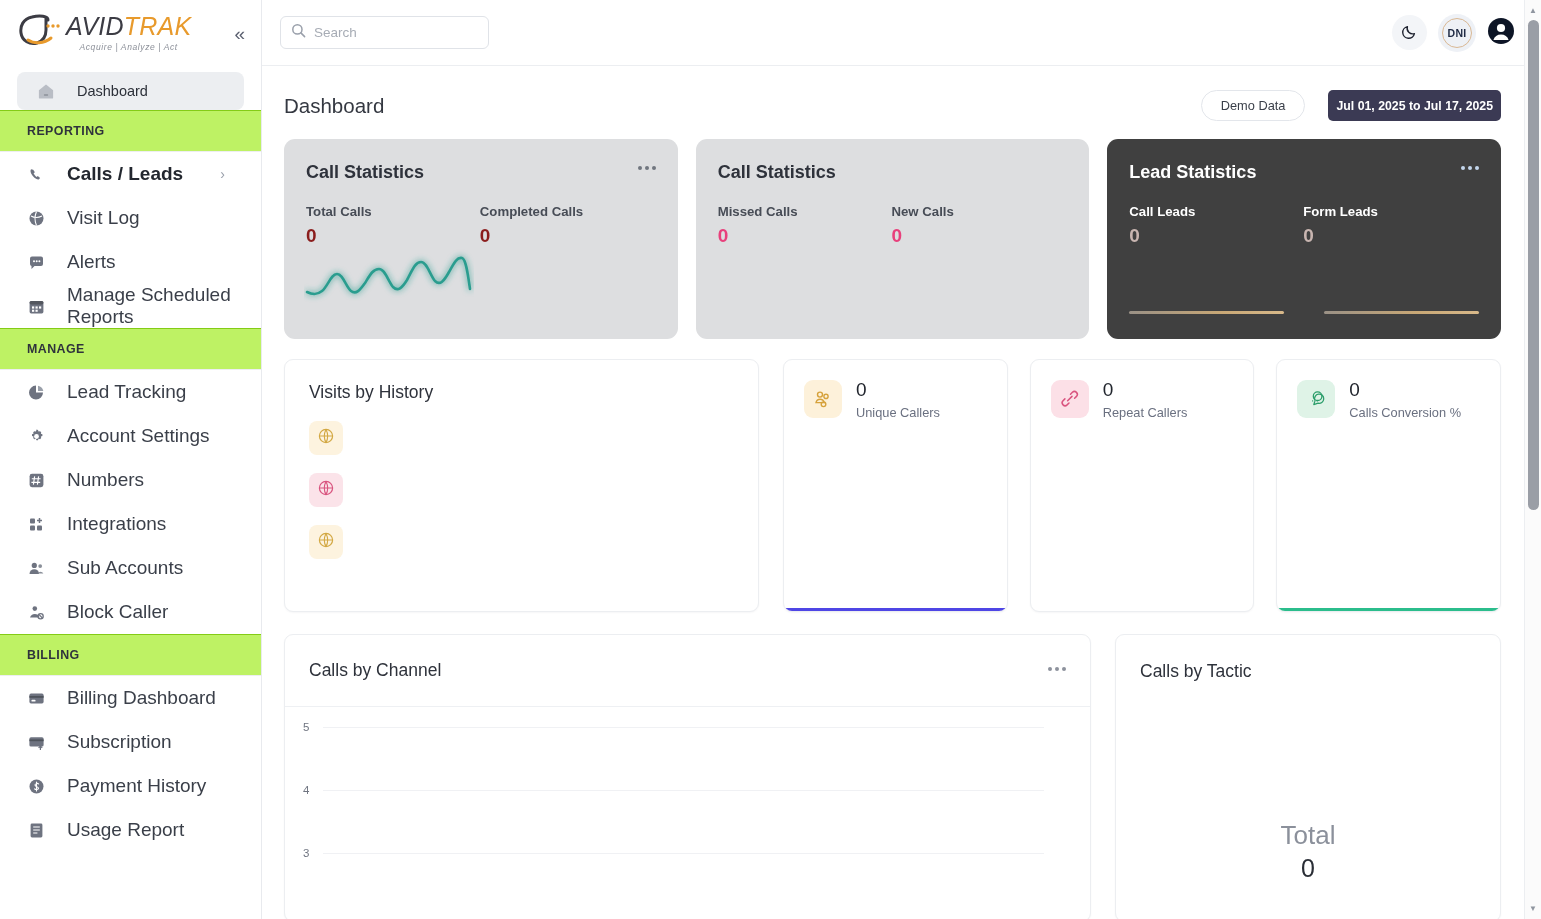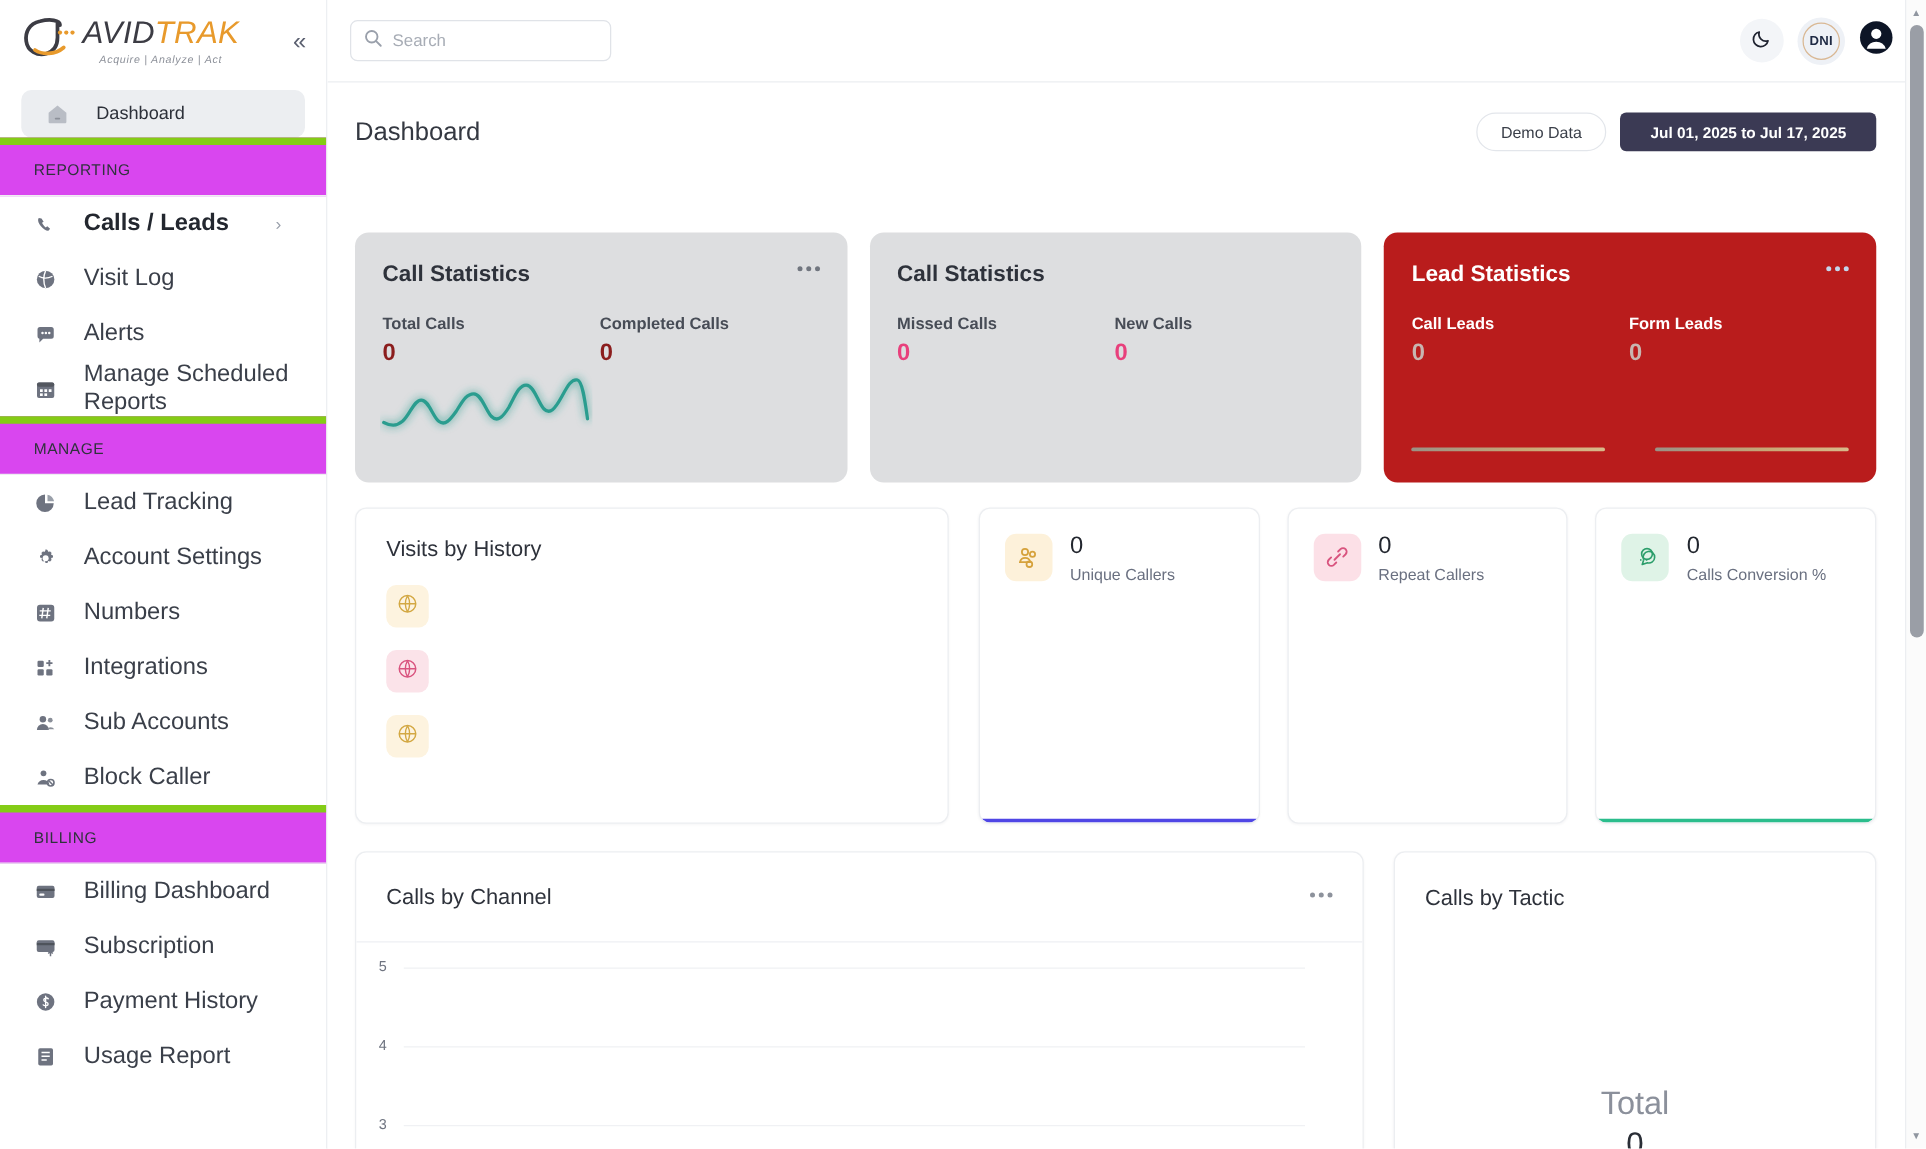--- a/index.html
+++ b/index.html
@@ -38,22 +38,22 @@
   }
 
   .nav-active {
     margin: 6px 17px 0 17px; height: 38px; border-radius: 8px;
     background: #eceef1; display: flex; align-items: center;
     padding: 0 0 0 20px; gap: 22px; cursor: pointer;
   }
   .nav-active .nav-label { font-size: 14.5px; color: #2c3039; font-weight: 400; }
 
   .nav-section {
-    background: #d946ef; border-top: 6px solid #84cc16; border-bottom: 1px solid #edeef1;
-    padding: 13px 0 13px 27px; font-size: 12.4px; font-weight: 400;
+    background: #bef264; border-top: 1px solid #84cc16; border-bottom: 1px solid #edeef1;
+    padding: 13px 0 13px 27px; font-size: 12.4px; font-weight: 700;
     color: #2f333c; letter-spacing: .45px;
   }
   .nav-item {
     height: 44px; display: flex; align-items: center;
     padding-left: 27px; gap: 22px; cursor: pointer; position: relative;
   }
   .nav-item .nav-label { font-size: 19px; color: #3a3f49; }
   .nav-item.bold .nav-label { font-weight: 700; color: #23272f; }
   .nav-icon { width: 18px; height: 18px; flex: 0 0 18px; display: flex; align-items: center; justify-content: center; color: #6e7380; }
   .nav-icon svg { display: block; }
@@ -93,34 +93,35 @@
   .content { padding: 0 40px 0 22px; height: 853px; overflow: hidden; }
   .page-head { display: flex; align-items: center; padding: 24px 0 18px 0; }
   .page-title { font-size: 20.5px; color: #343841; font-weight: 400; }
   .head-actions { margin-left: auto; display: flex; align-items: center; gap: 11px; }
   .btn-demo {
     height: 31px; padding: 0 19px; border-radius: 16px; border: 1px solid #e3e6eb;
     background: #fff; font-size: 12.8px; color: #3a3f49; cursor: pointer;
     display: flex; align-items: center; font-family: "Liberation Sans", sans-serif;
   }
   .btn-date {
-    height: 31px; padding: 0 24px; border-radius: 5px; border: none;
+    height: 31px; padding: 0 8px; border-radius: 5px; border: none;
     background: #3b3a54; color: #ffffff; font-size: 12.3px; font-weight: 700;
     cursor: pointer; display: flex; align-items: center;
     font-family: "Liberation Sans", sans-serif;
+    margin-left: 12px;
   }
 
   
   .stat-row { display: flex; gap: 18px; }
   .stat-card {
     flex: 1; height: 200px; border-radius: 11px; padding: 23px 24px 0 22px;
-    position: relative; overflow: hidden; margin-top: 47px;
+    position: relative; overflow: hidden;
   }
   .stat-grey { background: #dddee0; }
-  .stat-blue { background: #b91c1c; }
+  .stat-blue { background: #404040; }
   .stat-title { font-size: 18px; font-weight: 700; color: #2e323b; }
   .stat-blue .stat-title { color: #ffffff; }
   .dots { position: absolute; top: 27px; right: 22px; display: flex; gap: 3px; }
   .dots i { width: 4px; height: 4px; border-radius: 50%; background: #71767f; display: block; }
   .stat-blue .dots i { background: #c3d6ec; }
   .stat-metrics { display: flex; margin-top: 21px; }
   .metric { width: 190px; }
   .metric-label { font-size: 13.2px; font-weight: 700; color: #474c56; }
   .stat-blue .metric-label { color: #ffffff; }
   .metric-value { font-size: 19px; font-weight: 700; margin-top: 6px; }

